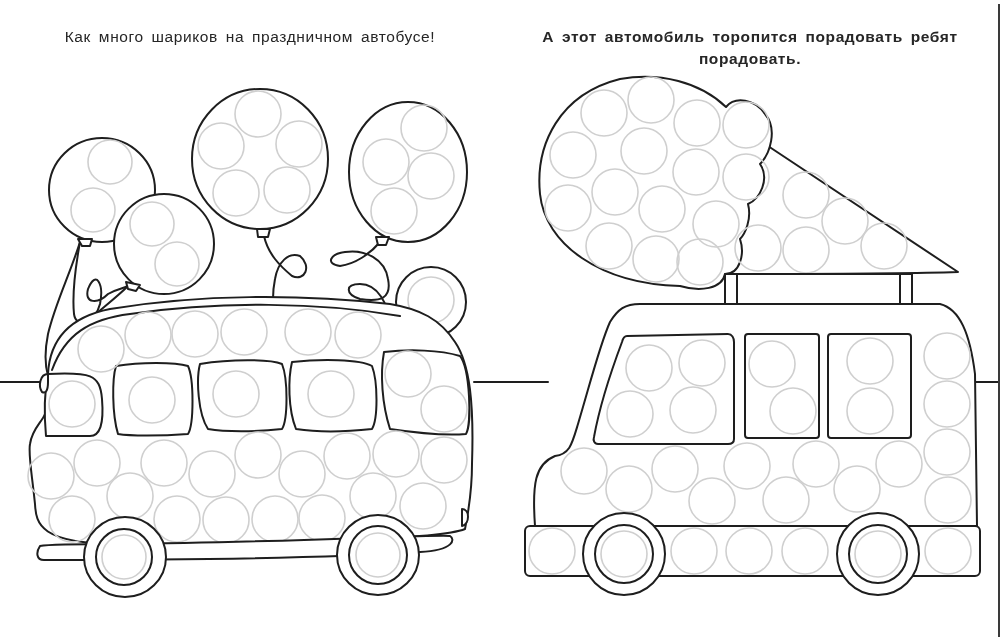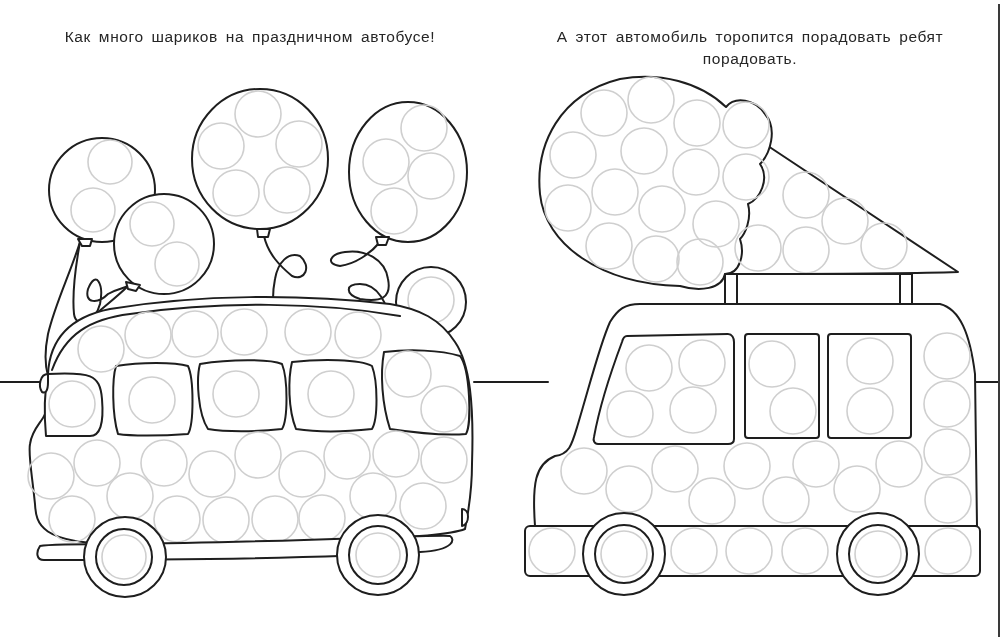--- a/index.html
+++ b/index.html
@@ -1,20 +1,20 @@
 <!DOCTYPE html>
 <html><head>
   <meta charset="utf-8">
   <style>
     html, body { margin: 0; padding: 0; background: #ffffff; }
     body { width: 1000px; height: 637px; position: relative; overflow: hidden; font-family: "Liberation Sans", sans-serif; }
     .page { position: absolute; left: 0; top: 4px; width: 1000px; height: 637px; background: #ffffff; }
     .caption { position: absolute; color: #262626; font-size: 15.5px; letter-spacing: 0.6px; word-spacing: 3px; text-align: center; line-height: 22px; }
     .caption-left { left: 0; top: 22px; width: 500px; }
-    .caption-right { left: 530px; top: 22px; width: 440px; }
+    .caption-right { left: 530px; top: 22px; width: 440px; font-weight: bold; }
     svg.art { position: absolute; left: 0; top: 0; }
     .ol { fill: #ffffff; stroke: #1e1e1e; stroke-width: 2; stroke-linejoin: round; stroke-linecap: round; }
     .ln { fill: none; stroke: #1e1e1e; stroke-width: 2; stroke-linecap: round; stroke-linejoin: round; }
     .dot { fill: none; stroke: #cfcfcf; stroke-width: 1.6; }
     .edge { position: absolute; left: 998px; top: 0; width: 1.5px; height: 637px; background: #3a3a3a; }
   </style>
 </head>
 <body>
 
 <div class="page">

